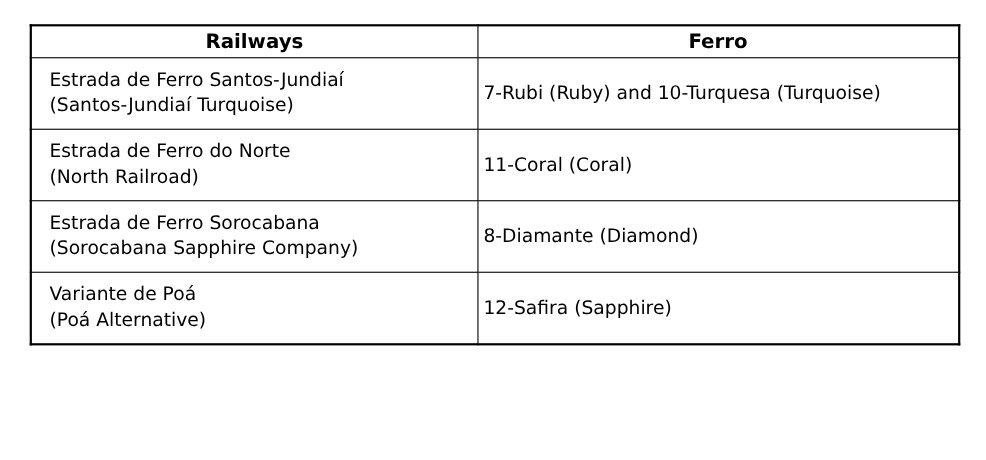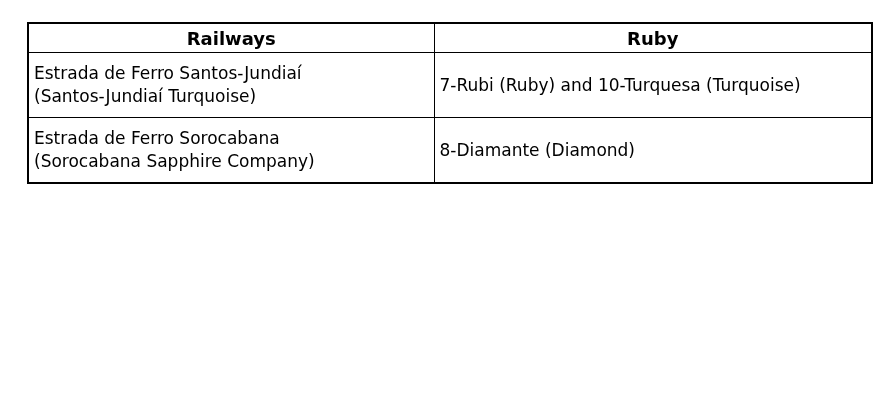--- a/index.html
+++ b/index.html
@@ -39,47 +39,62 @@
   }
   table.rail-table td {
     border: 1.5px solid #000000;
     height: 64px;
     padding: 0 5px;
     vertical-align: middle;
     line-height: 23px;
   }
   .railway-name, .railway-alt {
     display: block;
+    margin-left: 11px;
   }
 </style>
 </head>
 <body>
 
 <div class="table-wrap">
   <table class="rail-table">
     <colgroup>
       <col class="col-railways">
       <col class="col-lines">
     </colgroup>
     <thead>
       <tr>
         <th>Railways</th>
-        <th>Ruby</th>
+        <th>Ferro</th>
       </tr>
     </thead>
     <tbody>
       <tr>
         <td>
           <span class="railway-name">Estrada de Ferro Santos-Jundiaí</span>
           <span class="railway-alt">(Santos-Jundiaí Turquoise)</span>
         </td>
         <td>7-Rubi (Ruby) and 10-Turquesa (Turquoise)</td>
       </tr>
       <tr>
         <td>
+          <span class="railway-name">Estrada de Ferro do Norte</span>
+          <span class="railway-alt">(North Railroad)</span>
+        </td>
+        <td>11-Coral (Coral)</td>
+      </tr>
+      <tr>
+        <td>
           <span class="railway-name">Estrada de Ferro Sorocabana</span>
           <span class="railway-alt">(Sorocabana Sapphire Company)</span>
         </td>
         <td>8-Diamante (Diamond)</td>
+      </tr>
+      <tr>
+        <td>
+          <span class="railway-name">Variante de Poá</span>
+          <span class="railway-alt">(Poá Alternative)</span>
+        </td>
+        <td>12-Safira (Sapphire)</td>
       </tr>
     </tbody>
   </table>
 </div>
 
 </body></html>

